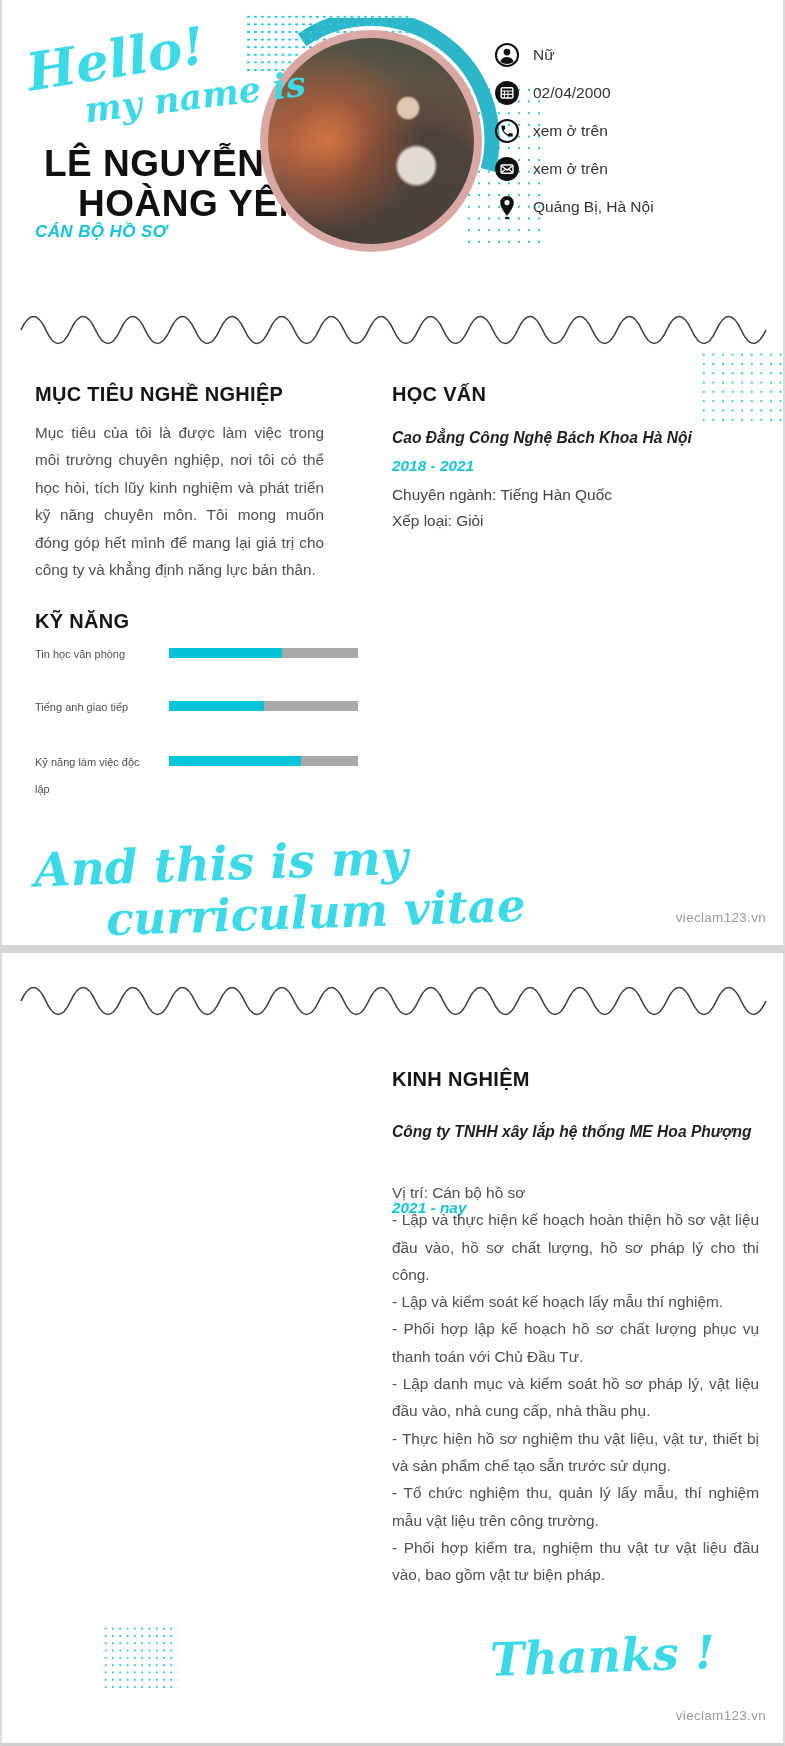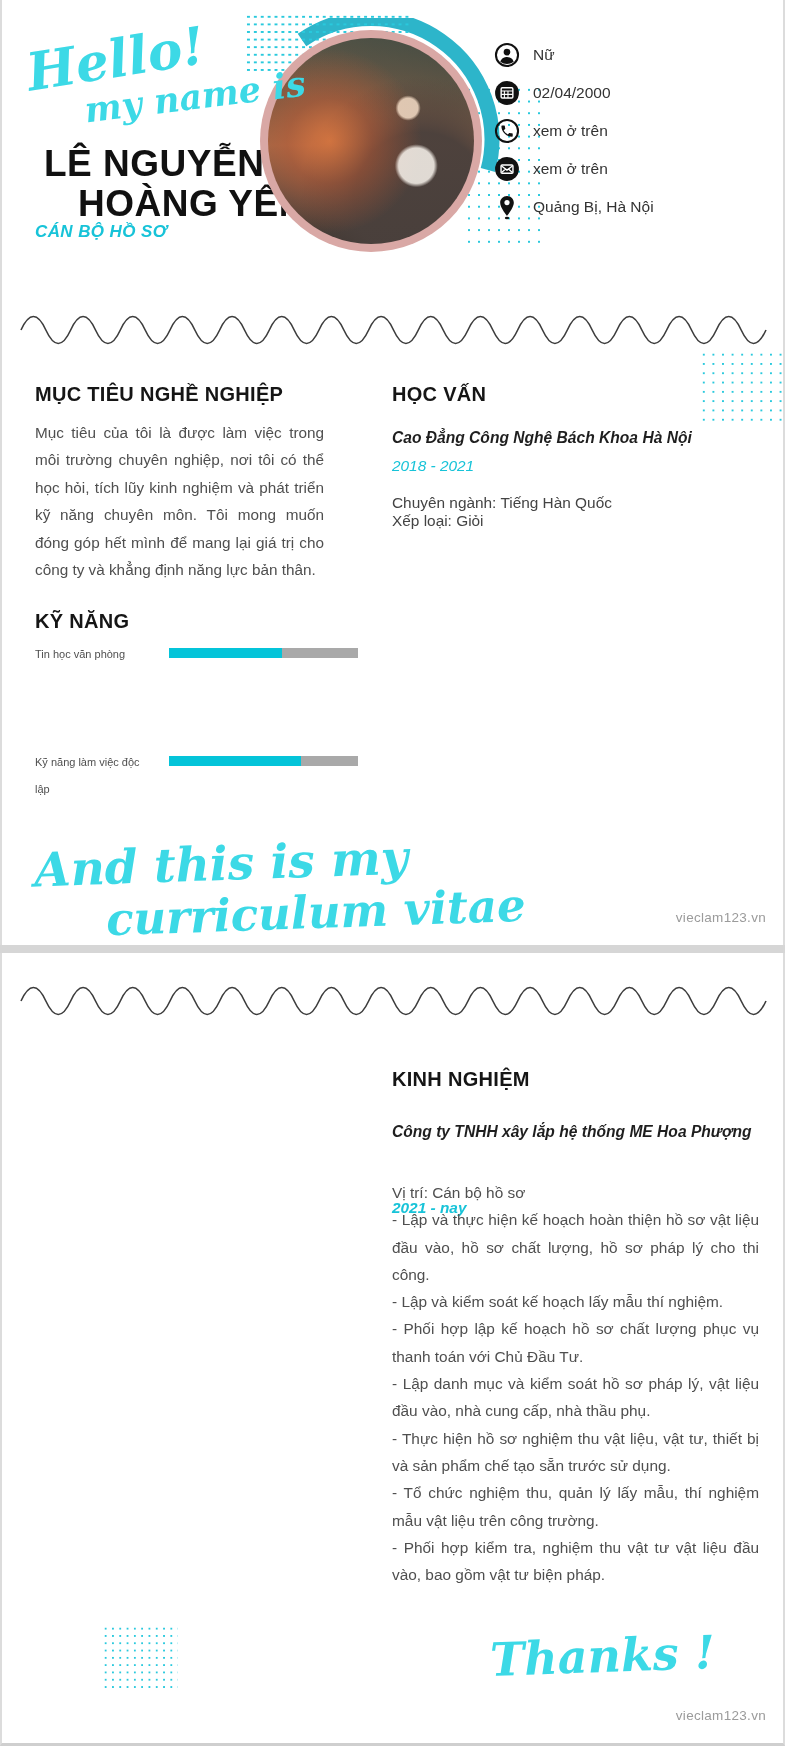--- a/index.html
+++ b/index.html
@@ -57,22 +57,22 @@
   .clabel{margin-left:13px;font-size:15.5px;color:#333;white-space:nowrap;}
 
   
   .sec-title{position:absolute;font-size:20px;font-weight:bold;color:#151515;letter-spacing:.3px;}
   .col-left{left:33px;}
   .col-right{left:390px;}
   .obj-body{position:absolute;left:33px;top:419px;width:289px;font-size:15.3px;line-height:27.4px;
             color:var(--body);text-align:justify;}
   .edu-line{position:absolute;left:390px;font-size:15.4px;color:#444;}
   .edu-school{top:429px;font-weight:bold;font-style:italic;color:#1f1f1f;font-size:15.6px;}
-  .edu-period{top:457px;font-weight:normal;font-style:italic;color:#17c3d8;}
-  .edu-major{top:486px;margin-top:8px;}
+  .edu-period{top:457px;font-weight:bold;font-style:italic;color:#17c3d8;}
+  .edu-major{top:486px;}
   .edu-grade{top:512px;}
 
   .skill-row{position:absolute;left:33px;width:323px;}
   .skill-label{width:118px;font-size:11px;line-height:27px;color:var(--body);}
   .skill-bar{position:absolute;left:134px;top:7px;width:189px;height:10px;background:var(--bar-track);}
   .skill-fill{height:10px;background:var(--bar-fill);}
 
   .tagline1{position:absolute;left:32px;top:836px;font-size:47px;transform:rotate(-2deg);}
   .tagline2{position:absolute;left:104px;top:886px;font-size:45px;transform:rotate(-2deg);}
   .watermark{position:absolute;right:17px;font-size:13.5px;color:var(--wm);letter-spacing:.3px;}
@@ -180,20 +180,26 @@
     <div class="edu-line edu-period">2018 - 2021</div>
     <div class="edu-line edu-major">Chuyên ngành: Tiếng Hàn Quốc</div>
     <div class="edu-line edu-grade">Xếp loại: Giỏi</div>
 
     <h2 class="sec-title col-left" style="top:610px;">KỸ NĂNG</h2>
 
     <div class="skill-row" style="top:641px;">
       <div class="skill-label">Tin học văn phòng</div>
       <div class="skill-bar">
         <div class="skill-fill" style="width: 60%;"></div>
+      </div>
+    </div>
+    <div class="skill-row" style="top:694px;">
+      <div class="skill-label">Tiếng anh giao tiếp</div>
+      <div class="skill-bar">
+        <div class="skill-fill" style="width: 50%;"></div>
       </div>
     </div>
     <div class="skill-row" style="top:749px;">
       <div class="skill-label">Kỹ năng làm việc độc lập</div>
       <div class="skill-bar">
         <div class="skill-fill" style="width: 70%;"></div>
       </div>
     </div>
 
     <div class="script tagline1">And this is my</div>

